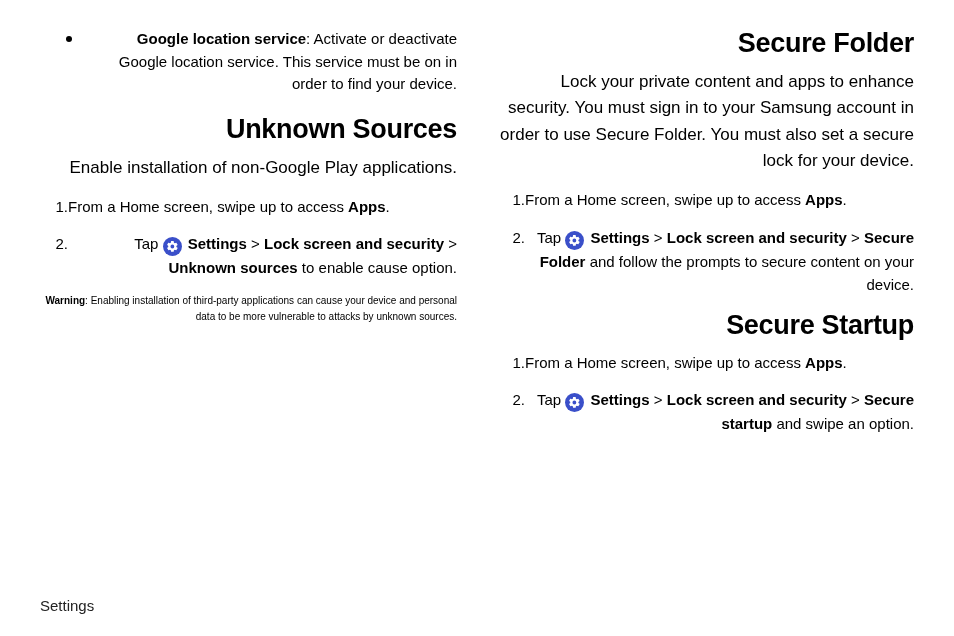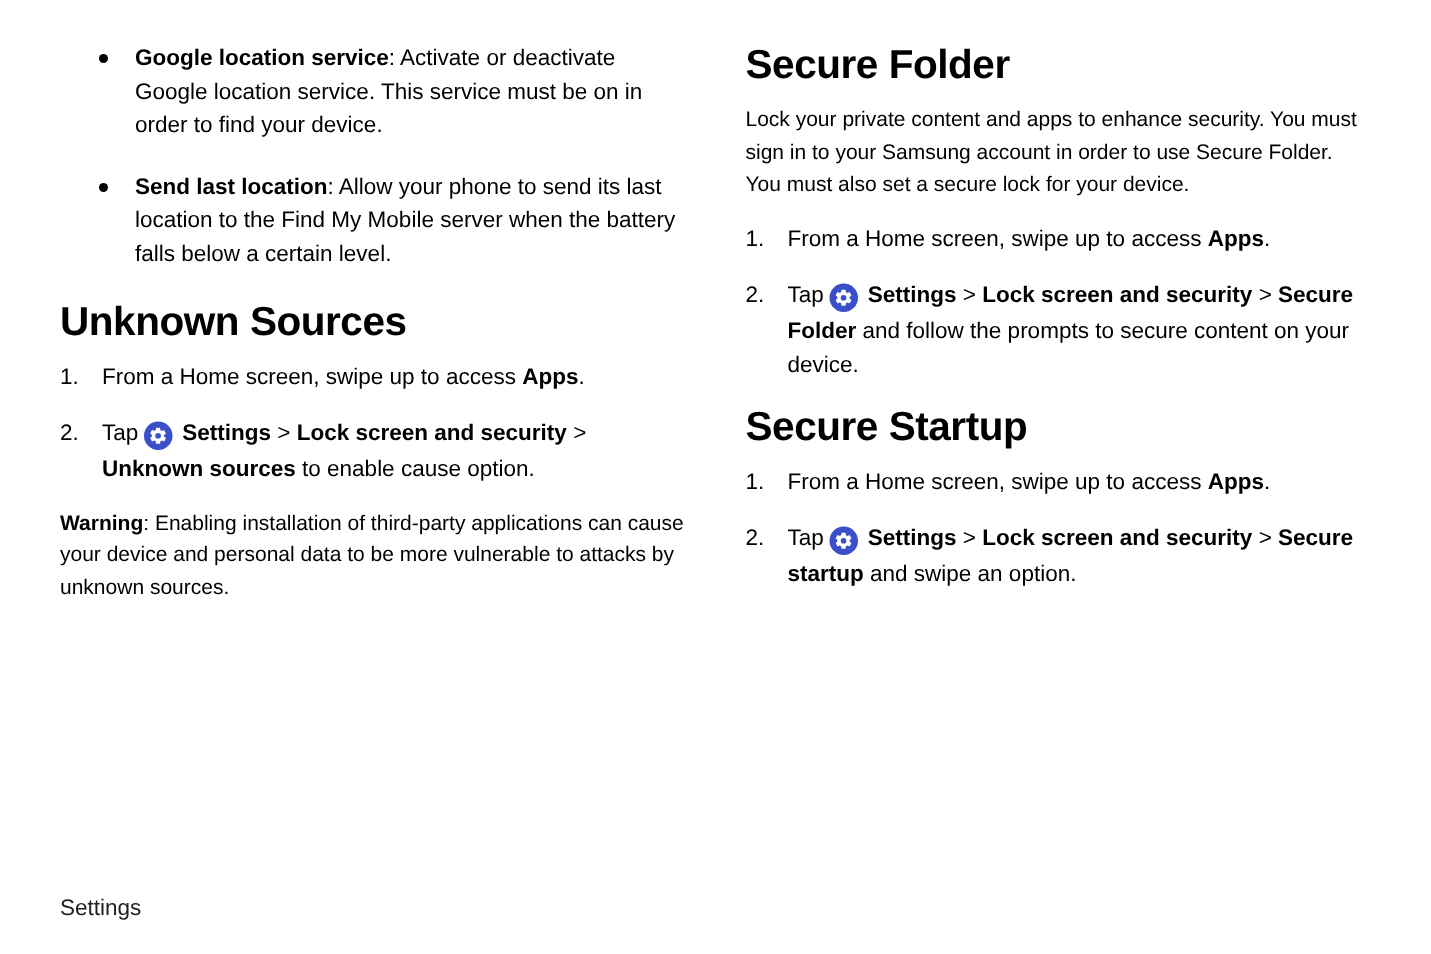--- a/index.html
+++ b/index.html
@@ -8,20 +8,21 @@
     height: 636px;
     background: #fff;
     font-family: Arial, Helvetica, sans-serif;
     color: #000;
     position: relative;
   }
   .page {
     display: flex;
     padding: 28px 40px 0 40px;
     gap: 40px;
+    text-align: right;
   }
   .col {
     flex: 1;
     min-width: 0;
   }
   .bullet-item {
     display: flex;
     margin-bottom: 18px;
     line-height: 1.5;
     font-size: 15px;
@@ -48,26 +49,26 @@
   }
   h2 {
     font-family: Arial, Helvetica, sans-serif;
     font-weight: 900;
     font-size: 27px;
     margin-top: 8px;
     margin-bottom: 10px;
     letter-spacing: -0.3px;
   }
   .intro {
-    font-size: 14px;
+    font-size: 17px;
     line-height: 1.55;
     margin-bottom: 14px;
   }
   .warn {
-    font-size: 14px;
+    font-size: 10px;
     line-height: 1.55;
     margin-top: 4px;
   }
   .b { font-weight: 700; }
   .settings-icon {
     display: inline-flex;
     align-items: center;
     justify-content: center;
     width: 19px;
     height: 19px;
@@ -100,28 +101,23 @@
 
   <div class="col">
 
     <div class="bullet-item">
       <div class="bullet-dot"></div>
       <div>
         <span class="b">Google location service</span><span>: Activate or deactivate Google location service. This service must be on in order to find your device.</span>
       </div>
     </div>
 
-    <div class="bullet-item">
-      <div class="bullet-dot"></div>
-      <div>
-        <span class="b">Send last location</span><span>: Allow your phone to send its last location to the Find My Mobile server when the battery falls below a certain level.</span>
-      </div>
-    </div>
 
     <h2>Unknown Sources</h2>
+    <p class="intro">Enable installation of non-Google Play applications.</p>
 
     <div class="num-item">
       <div class="num">1.</div>
       <div>
         <span>From a Home screen, swipe up to access </span><span class="b">Apps</span><span>.</span>
       </div>
     </div>
 
     <div class="num-item">
       <div class="num">2.</div>

